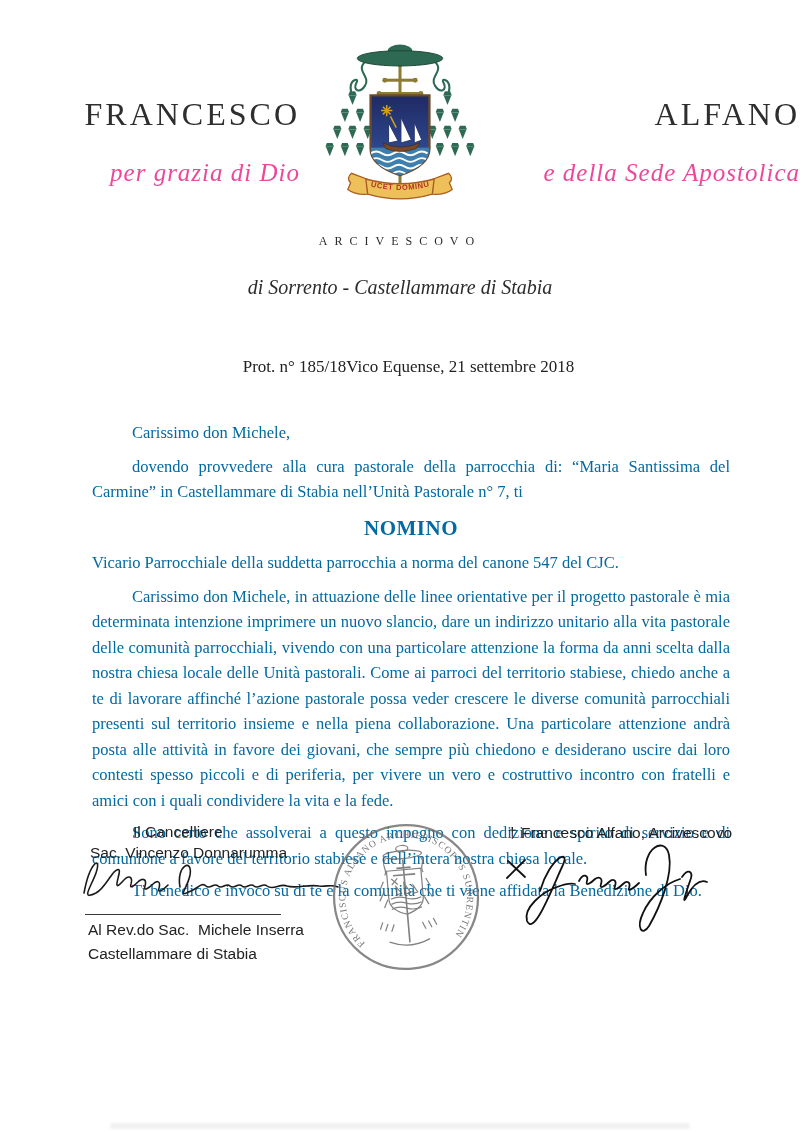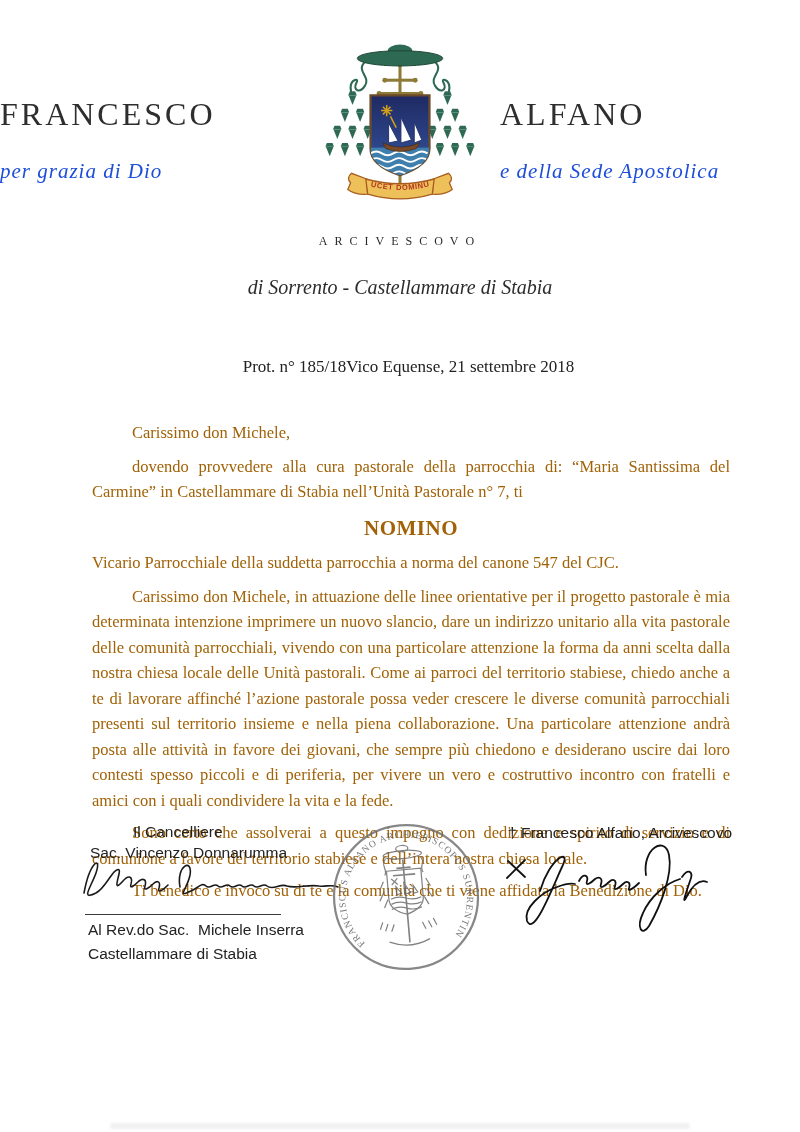--- a/index.html
+++ b/index.html
@@ -4,34 +4,34 @@
 <style>
   html,body { margin:0; padding:0; background:#e9e9e9; }
   .page {
     position:relative; width:800px; height:1132px; margin:0 auto;
     background:#ffffff; overflow:hidden;
     font-family:"Liberation Serif","DejaVu Serif",serif; color:#1f1f1f;
   }
   
   .letterhead { position:absolute; top:34px; left:0; width:800px;
     display:grid; grid-template-columns:300px 200px 300px; }
-  .lh-col { text-align:left; }
+  .lh-col { text-align:right; }
   .lh-name { margin-top:62px; font-size:32px; letter-spacing:3px; color:#2e2e2e; }
-  .lh-sub  { margin-top:26px; font-size:21px; font-style:italic; letter-spacing:1px; color:#1d4ed8; }
+  .lh-sub  { margin-top:26px; font-size:25px; font-style:italic; letter-spacing:1px; color:#ec4899; }
   .arms-wrap { display:flex; justify-content:center; }
   .archbishop-title { position:absolute; top:234px; width:800px; text-align:center;
     font-size:12px; letter-spacing:7px; color:#2c2c2c; }
   .diocese-line { position:absolute; top:276px; width:800px; text-align:center;
     font-size:20px; font-style:italic; color:#2c2c2c; }
   
   .ref-row { position:absolute; top:357px; left:125px; width:567px;
     display:flex; justify-content:center; font-size:17px; color:#222; }
   
   .body-text { position:absolute; top:420px; left:92px; width:638px;
-    font-size:16.5px; line-height:25.5px; text-align:justify; color:#a16207; }
+    font-size:16.5px; line-height:25.5px; text-align:justify; color:#0369a1; }
   .body-text p { margin:0 0 7px 0; text-indent:40px; }
   p.salutation { text-align:left; margin-bottom:8px; }
   p.decree { text-align:center; text-indent:0; font-weight:bold; letter-spacing:0.5px;
     font-size:21px; margin:11px 0 9px 0; }
   p.appointment { text-indent:0; margin-bottom:8px; }
   
   .sig-section { position:absolute; top:815px; left:0; width:800px; height:175px;
     font-family:"Liberation Sans","DejaVu Sans",sans-serif; font-size:15.5px; color:#222;padding-left:16px; }
   .chancellor-title { position:absolute; left:133px; top:8px; }
   .chancellor-name  { position:absolute; left:90px;  top:29px; }

